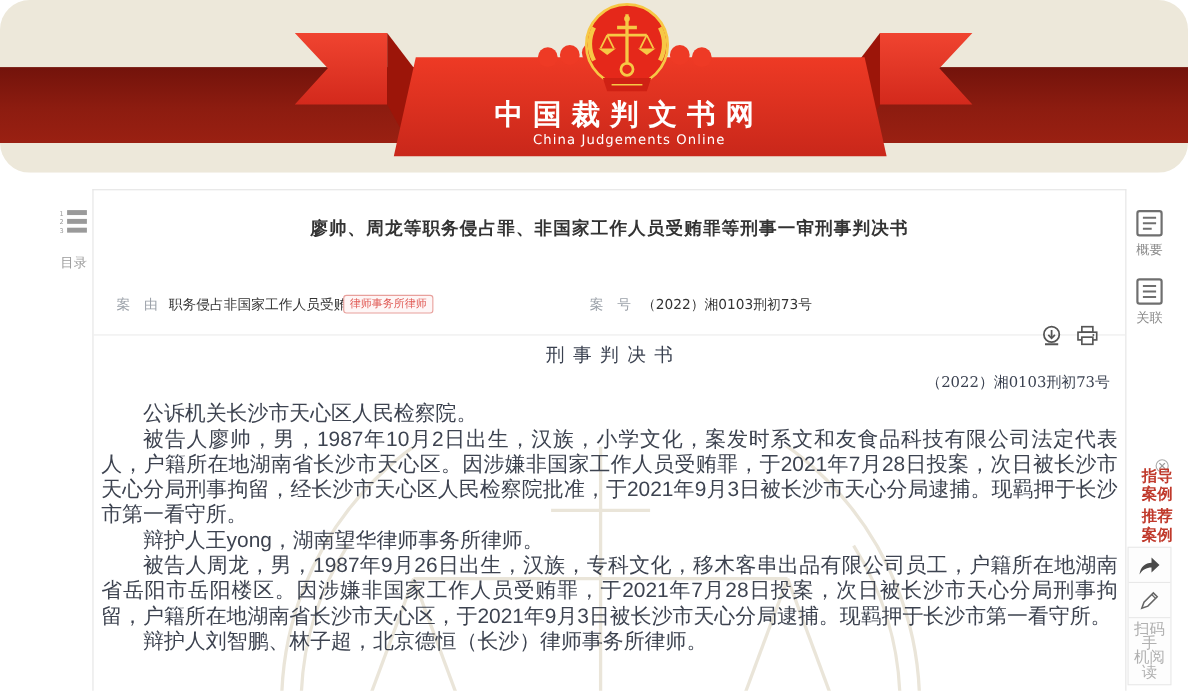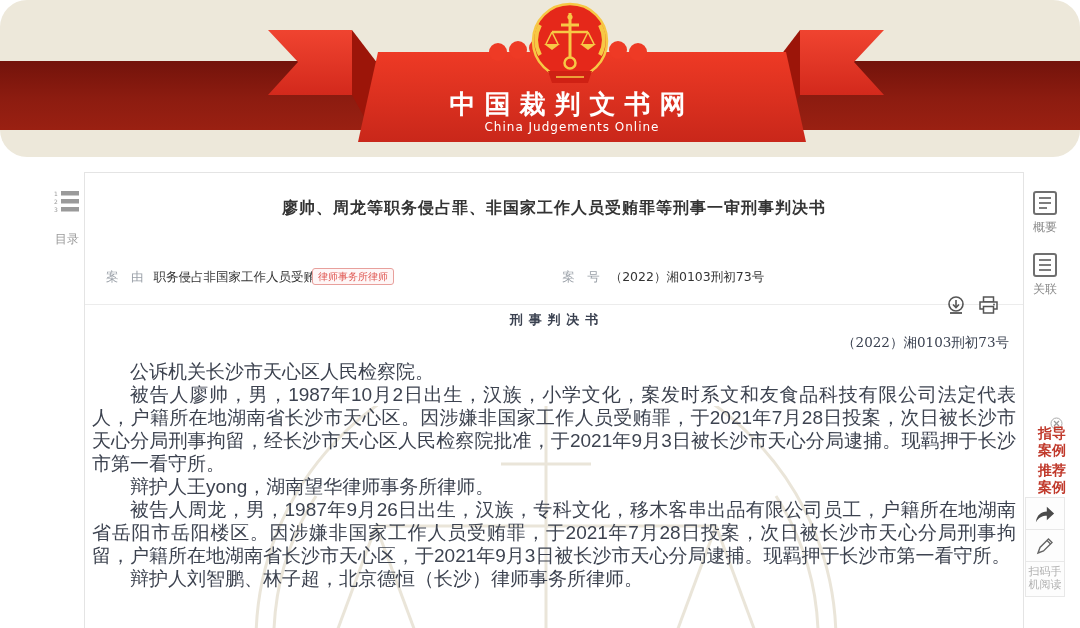--- a/index.html
+++ b/index.html
@@ -18,33 +18,33 @@
   }
   .watermark{position:absolute;left:111px;top:233px;pointer-events:none;}
   .card-inner{position:relative;z-index:1;}
   .doc-title{
     margin:25px 30px 0 30px;text-align:center;font-size:16px;font-weight:bold;
     color:#333;letter-spacing:1px;
   }
   .meta{position:relative;margin-top:44px;padding:0 4px 14px 4px;border-bottom:1px solid #ececec;}
   .meta-row{display:flex;height:27px;line-height:27px;font-size:12.5px;}
   .meta-cell-l{width:45.5%;padding-left:17px;display:flex;align-items:center;white-space:nowrap;}
-  .meta-cell-r{flex:1;padding-left:7px;display:flex;white-space:nowrap;margin-left:26px;}
+  .meta-cell-r{flex:1;padding-left:7px;display:flex;white-space:nowrap;}
   .meta-label{color:#9aa0a8;margin-right:10px;}
   .meta-value{color:#333;}
   .more-btn{
     display:inline-block;margin-left:-4px;padding:0 5px;height:15px;line-height:15px;
     font-size:10px;color:#e05a55;background:#fef6f6;border:1px solid #e8a09c;border-radius:3px;
     cursor:pointer;position:relative;z-index:2;
   }
   .meta-icons{position:absolute;right:24px;top:32px;display:flex;gap:12px;align-items:center;}
   .meta-icons .ic{cursor:pointer;}
   .court-name{margin-top:13px;text-align:center;font-size:17px;font-weight:bold;color:#3a4150;
     font-family:"DejaVu Serif","Liberation Serif",serif;}
-  .doc-type{margin-top:6px;text-align:center;font-size:13px;font-weight:bold;color:#3a4150;
+  .doc-type{margin-top:6px;text-align:center;font-size:17px;font-weight:normal;color:#3a4150;
     letter-spacing:0.45em;text-indent:0.45em;font-family:"DejaVu Serif","Liberation Serif",serif;}
   .case-no-line{margin-top:5px;text-align:right;padding-right:14px;font-size:13.5px;color:#3a4150;
     font-family:"DejaVu Serif","Liberation Serif",serif;}
   .doc-body{margin-top:8px;padding:0 7px;}
   .doc-body p{
     margin:0;text-indent:2em;font-size:19px;line-height:23px;color:#3d4350;
     text-align:justify;font-family:Liberation Sans, sans-serif;
   }
   
   .toc{position:absolute;left:46px;top:33px;width:42px;text-align:center;color:#9a9a9a;
@@ -54,21 +54,21 @@
   .rail{position:absolute;left:1024px;top:0;width:46px;}
   .rail-item{position:absolute;width:42px;text-align:center;color:#8b8b8b;font-size:12px;cursor:pointer;}
   .rail-item .lbl{margin-top:0px;}
   .red-link{position:absolute;left:0;width:42px;text-align:right;color:#c0392b;
     font-weight:bold;font-size:14px;line-height:17px;cursor:pointer;}
   .close-btn{position:absolute;left:26px;top:260px;cursor:pointer;}
   .tool-col{position:absolute;left:1px;top:340px;width:38px;border:1px solid #e8e8e8;background:#fdfdfd;}
   .tool-cell{height:31px;display:flex;align-items:center;justify-content:center;
     border-bottom:1px solid #e8e8e8;cursor:pointer;}
   .tool-cell:last-child{border-bottom:none;height:auto;padding:4px 0;}
-  .qr-label{font-size:11px;line-height:13px;color:#b0b0b0;text-align:center;font-family:Liberation Mono, monospace;}
+  .qr-label{font-size:14px;line-height:13px;color:#b0b0b0;text-align:center;}
 </style>
 </head>
 <body>
 
 <div class="banner">
   <svg width="1080" height="157" viewBox="0 0 1080 157">
     <defs>
       <linearGradient id="bandG" x1="0" y1="0" x2="0" y2="1">
         <stop offset="0" stop-color="#73130b"></stop>
           <stop offset="0.55" stop-color="#8d1c10"></stop>

